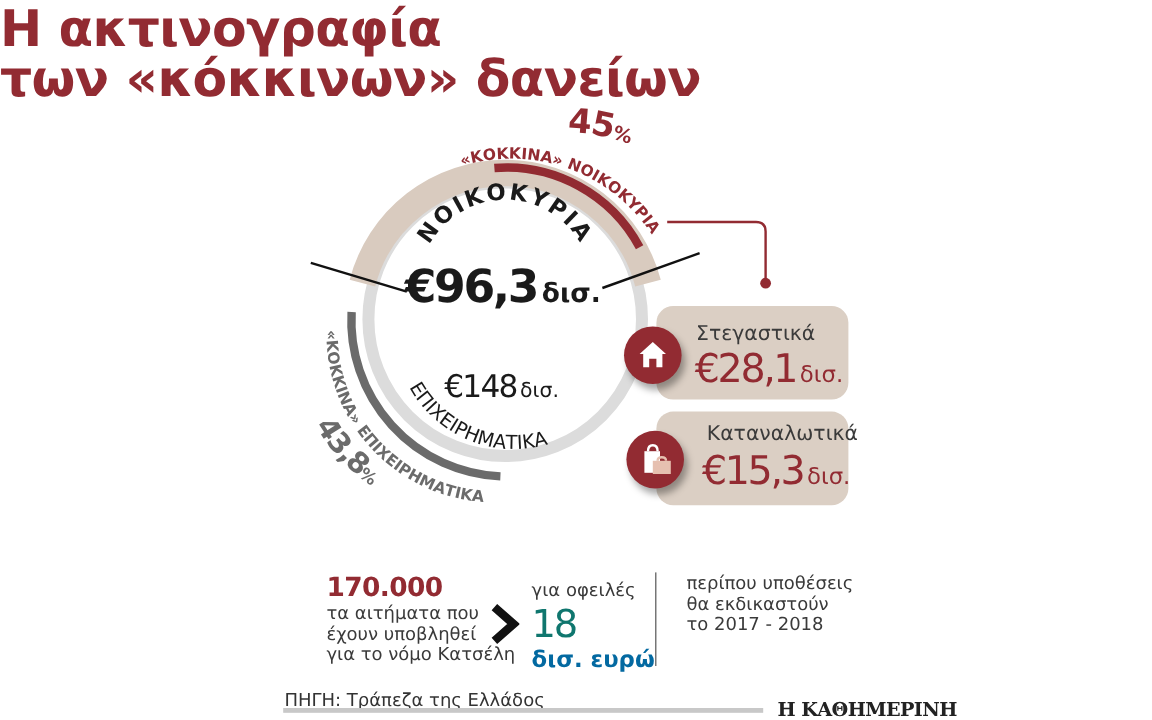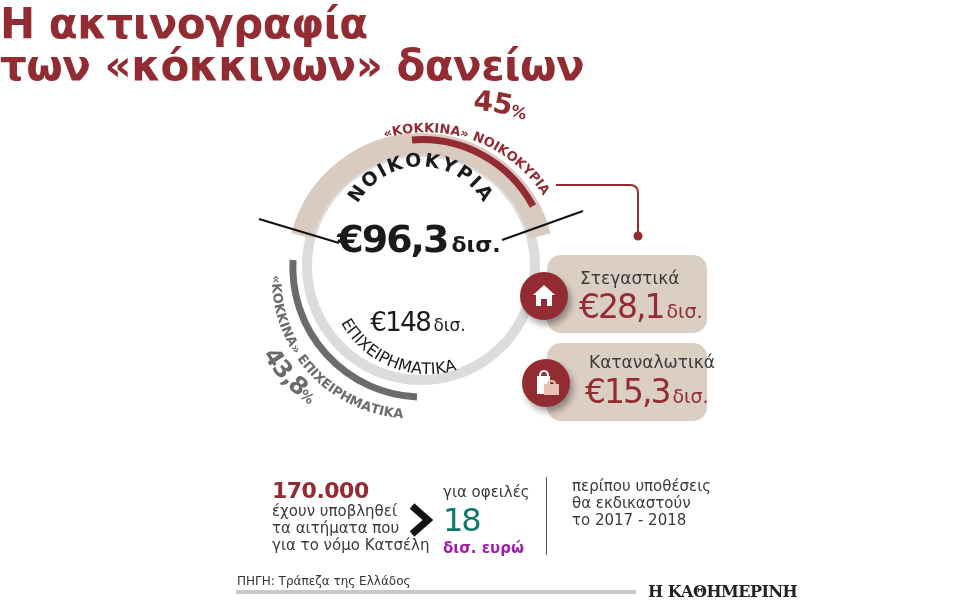--- a/index.html
+++ b/index.html
@@ -9,21 +9,21 @@
   #t2{top:46px;}
   svg.ring{position:absolute;left:0;top:0;}
   .box{position:absolute;background:#dbcfc4;border-radius:14px;}
   .box .lbl{position:absolute;color:#3a3a3a;font-size:17px;font-family:"DejaVu Sans",sans-serif;}
   .box .val{position:absolute;color:#922b32;font-family:"DejaVu Sans",sans-serif;font-size:33px;letter-spacing:-2px;}
   .box .val small{font-size:19px;letter-spacing:0;margin-left:3px;}
   .badge{position:absolute;width:48px;height:48px;border-radius:50%;background:#922b32;box-shadow:3px 5px 6px rgba(0,0,0,0.35);}
   .stat{position:absolute;}
   .big-red{color:#922b32;font-weight:bold;font-family:"DejaVu Sans",sans-serif;font-size:22px;letter-spacing:-0.5px;}
   .txt{color:#3a3a3a;font-family:"DejaVu Sans",sans-serif;font-size:15px;line-height:17px;}
-  .source{position:absolute;left:237px;top:574px;font-size:12px;color:#333;font-family:"DejaVu Sans",sans-serif;}
+  .source{position:absolute;left:237px;top:574px;font-size:15px;color:#333;font-family:"DejaVu Sans",sans-serif;}
   .footbar{position:absolute;left:236px;top:590px;width:400px;height:4px;background:#c8c8c8;}
   .brand{position:absolute;left:648px;top:582px;font-family:"DejaVu Serif",serif;font-weight:bold;font-size:16px;color:#222;letter-spacing:-0.5px;}
 </style>
 </head>
 <body>
 
 <div id="t1" class="title">Η ακτινογραφία</div>
 <div id="t2" class="title">των «κόκκινων» δανείων</div>
 
 <svg class="ring" width="960" height="600" viewBox="0 0 960 600">
@@ -91,33 +91,33 @@
   <svg width="48" height="48" viewBox="0 0 48 48">
     <path d="M18 17 Q18 12 22 12 Q26 12 26 17" fill="none" stroke="#ffffff" stroke-width="2"></path>
     <rect x="15" y="17" width="13" height="18" fill="#ffffff"></rect>
     <path d="M26 25 Q26 22 29.5 22 Q33 22 33 25" fill="none" stroke="#e6c0b0" stroke-width="2"></path>
     <rect x="22" y="25" width="15" height="11" fill="#e6c0b0"></rect>
   </svg>
 </div>
 
 <div class="stat" style="left:272px;top:478px;">
   <div class="big-red">170.000</div>
+  <div class="txt">τα αιτήματα που</div>
   <div class="txt">έχουν υποβληθεί</div>
-  <div class="txt">τα αιτήματα που</div>
   <div class="txt">για το νόμο Κατσέλη</div>
 </div>
 
 <svg style="position:absolute;left:409px;top:503px;" width="24" height="34" viewBox="0 0 24 34">
   <path d="M3 3 L19 17 L3 31" fill="none" stroke="#111" stroke-width="7" stroke-linejoin="miter"></path>
 </svg>
 
 <div class="stat" style="left:443px;top:484px;">
   <div class="txt">για οφειλές</div>
   <div style="color:#0f766e;font-family:'DejaVu Sans',sans-serif;font-size:32px;line-height:38px;letter-spacing:-2px;">18</div>
-  <div style="color:#a21caf;font-weight:bold;font-family:'DejaVu Sans',sans-serif;font-size:15px;">δισ. ευρώ</div>
+  <div style="color:#0369a1;font-weight:bold;font-family:'DejaVu Sans',sans-serif;font-size:19px;">δισ. ευρώ</div>
 </div>
 
 <div style="position:absolute;left:546px;top:477px;width:1px;height:78px;background:#555;"></div>
 
 <div class="stat" style="left:572px;top:478px;">
   <div class="txt">περίπου υποθέσεις</div>
   <div class="txt">θα εκδικαστούν</div>
   <div class="txt">το 2017 - 2018</div>
 </div>
 

